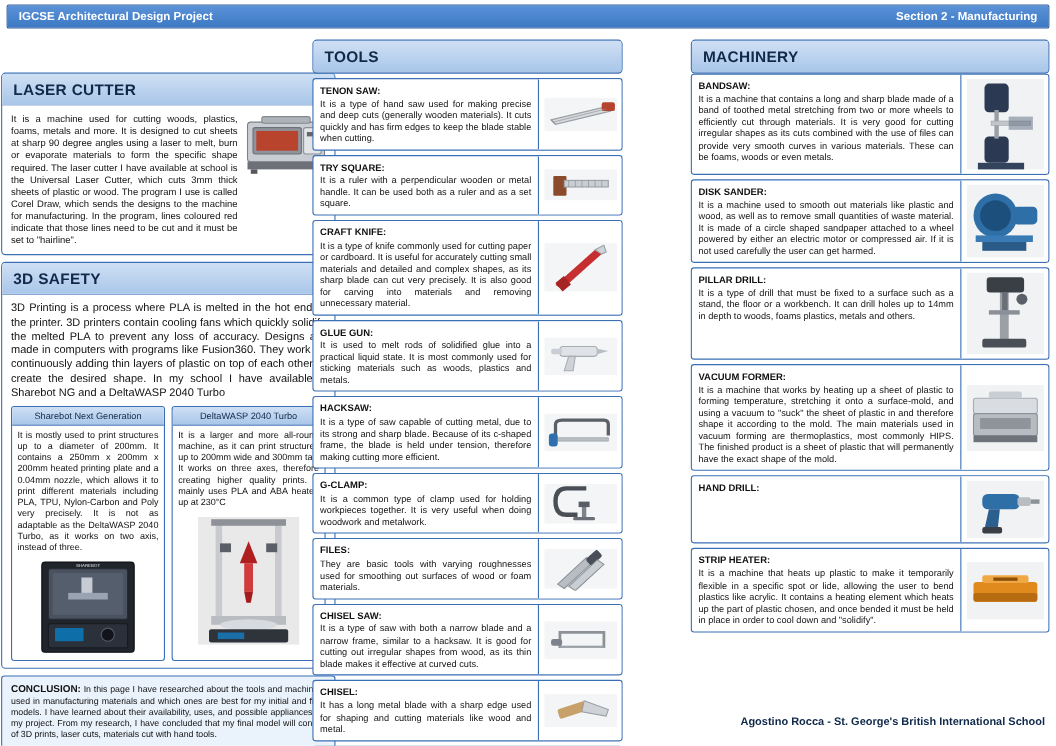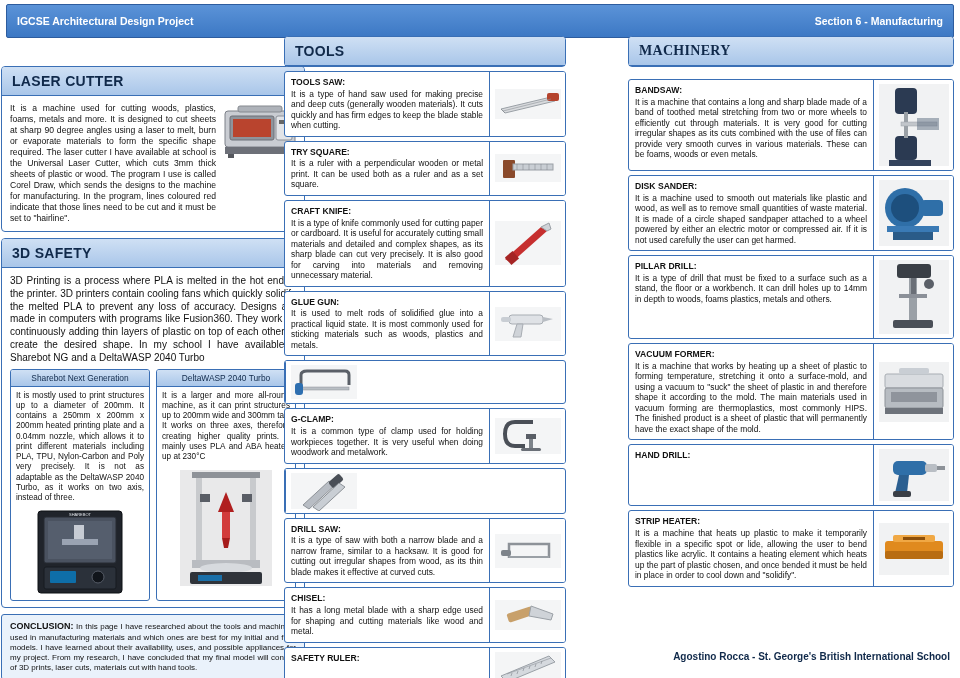--- a/index.html
+++ b/index.html
@@ -17,21 +17,21 @@
     background: #ffffff;
     padding: 0;
   }
   
   .header {
     position: absolute; left: 6px; top: 4px; width: 948px; height: 22px;
     background: linear-gradient(#5b93d8, #3c78c4);
     border: 1px solid #2d5c9e;
     border-radius: 2px;
     display: flex; align-items: center; justify-content: space-between;
-    padding: 16px 10px;
+    padding: 4px 10px;
     color: #ffffff;
     font-size: 10.5px;
     font-weight: bold;
   }
 
   
   .col {
     position: absolute;
     top: 36px;
     border: 1px solid #2d5c9e;
@@ -115,21 +115,21 @@
 
   svg { display:block; }
 </style>
 </head>
 <body>
 
 <div class="page">
 
   <div class="header">
     <span>IGCSE Architectural Design Project</span>
-    <span>Section 6  - Manufacturing</span>
+    <span>Section 2  - Manufacturing</span>
   </div>
 
   <div class="col col-left">
 
     <div class="panel">
       <div class="panel-title">LASER CUTTER</div>
       <div class="panel-body lc-body">
         <div class="lc-text">It is a machine used for cutting woods, plastics, foams, metals and more. It is designed to cut sheets at sharp 90 degree angles using a laser to melt, burn or evaporate materials to form the specific shape required. The laser cutter I have available at school is the Universal Laser Cutter, which cuts 3mm thick sheets of plastic or wood. The program I use is called Corel Draw, which sends the designs to the machine for manufacturing. In the program, lines coloured red indicate that those lines need to be cut and it must be set to "hairline".</div>
         <div class="lc-img">
           <svg width="72" height="56" viewBox="0 0 72 56">
@@ -204,38 +204,38 @@
 
   <div class="col col-mid">
     <div class="panel" style="margin-bottom:4px;">
       <div class="panel-title">TOOLS</div>
     </div>
 
     <div class="rows" style="padding:0;">
 
       <div class="row">
         <div class="row-text">
-          <span class="t">TOOLS SAW:</span>
+          <span class="t">TENON SAW:</span>
           <span>It is a type of hand saw used for making precise and deep cuts (generally wooden materials). It cuts quickly and has firm edges to keep the blade stable when cutting.</span>
         </div>
         <div class="row-img">
           <svg width="70" height="34" viewBox="0 0 70 34">
             <rect x="2" y="2" width="66" height="30" fill="#f4f5f6"></rect>
             <polygon points="8,22 58,10 62,14 12,26" fill="#d8dadd" stroke="#9aa0a6"></polygon>
             <rect x="54" y="6" width="12" height="8" rx="2" fill="#b5432d"></rect>
             <path d="M8 22 L12 26" stroke="#8d9298"></path>
             <path d="M10 24 L58 12" stroke="#8d9298" stroke-width="0.6"></path>
           </svg>
         </div>
       </div>
 
       <div class="row">
         <div class="row-text">
           <span class="t">TRY SQUARE:</span>
-          <span>It is a ruler with a perpendicular wooden or metal print. It can be used both as a ruler and as a set square.</span>
+          <span>It is a ruler with a perpendicular wooden or metal handle. It can be used both as a ruler and as a set square.</span>
         </div>
         <div class="row-img">
           <svg width="70" height="32" viewBox="0 0 70 32">
             <rect x="2" y="2" width="66" height="28" fill="#f4f5f6"></rect>
             <rect x="10" y="8" width="12" height="18" rx="1" fill="#8a4a2b"></rect>
             <rect x="20" y="12" width="40" height="6" fill="#c9ced4" stroke="#9aa0a6"></rect>
             <path d="M24 12 L24 18 M30 12 L30 18 M36 12 L36 18 M42 12 L42 18 M48 12 L48 18 M54 12 L54 18" stroke="#7d838a" stroke-width="0.5"></path>
           </svg>
         </div>
       </div>
@@ -265,20 +265,24 @@
             <rect x="2" y="2" width="66" height="34" fill="#f4f5f6"></rect>
             <rect x="16" y="10" width="34" height="9" rx="3" fill="#dfe2e6" stroke="#a8adb3"></rect>
             <polygon points="50,12 60,14 50,17" fill="#b9bec4"></polygon>
             <path d="M24 19 L20 32 L28 32 L30 19 Z" fill="#cfd3d8" stroke="#a8adb3"></path>
             <rect x="8" y="12" width="10" height="5" rx="2" fill="#c9ced4"></rect>
           </svg>
         </div>
       </div>
 
       <div class="row">
+        <div class="row-text">
+          <span class="t">HACKSAW:</span>
+          <span>It is a type of saw capable of cutting metal, due to its strong and sharp blade. Because of its c-shaped frame, the blade is held under tension, therefore making cutting more efficient.</span>
+        </div>
         <div class="row-img">
           <svg width="70" height="38" viewBox="0 0 70 38">
             <rect x="2" y="2" width="66" height="34" fill="#f4f5f6"></rect>
             <path d="M12 26 L12 12 Q12 8 18 8 L56 8 Q60 8 60 12 L60 22" fill="none" stroke="#5b6068" stroke-width="3"></path>
             <rect x="12" y="24" width="48" height="3" fill="#b9bec4" stroke="#8a9097" stroke-width="0.5"></rect>
             <rect x="6" y="20" width="8" height="12" rx="3" fill="#2e6fb0"></rect>
           </svg>
         </div>
       </div>
 
@@ -292,33 +296,37 @@
             <rect x="2" y="2" width="66" height="36" fill="#f4f5f6"></rect>
             <path d="M40 6 L22 6 Q12 6 12 18 Q12 30 22 30 L32 30" fill="none" stroke="#4a4f57" stroke-width="4"></path>
             <rect x="36" y="22" width="4" height="12" fill="#7d838a"></rect>
             <rect x="28" y="32" width="20" height="3" rx="1.5" fill="#6a6f77"></rect>
             <rect x="33" y="18" width="10" height="5" fill="#595e66"></rect>
           </svg>
         </div>
       </div>
 
       <div class="row">
+        <div class="row-text">
+          <span class="t">FILES:</span>
+          <span>They are basic tools with varying roughnesses used for smoothing out surfaces of wood or foam materials.</span>
+        </div>
         <div class="row-img">
           <svg width="70" height="40" viewBox="0 0 70 40">
             <rect x="2" y="2" width="66" height="36" fill="#f4f5f6"></rect>
             <polygon points="14,34 40,10 46,14 20,38" fill="#b8bdc4" stroke="#8d9298"></polygon>
             <rect x="40" y="6" width="14" height="8" rx="2" transform="rotate(-42 47 10)" fill="#4a4f57"></rect>
             <polygon points="24,36 50,12 56,16 30,40" fill="#c9ced4" stroke="#8d9298"></polygon>
           </svg>
         </div>
       </div>
 
       <div class="row">
         <div class="row-text">
-          <span class="t">DRILL SAW:</span>
+          <span class="t">CHISEL SAW:</span>
           <span>It is a type of saw with both a narrow blade and a narrow frame, similar to a hacksaw. It is good for cutting out irregular shapes from wood, as its thin blade makes it effective at curved cuts.</span>
         </div>
         <div class="row-img">
           <svg width="70" height="38" viewBox="0 0 70 38">
             <rect x="2" y="2" width="66" height="34" fill="#f4f5f6"></rect>
             <path d="M16 26 L16 12 L56 12 L56 26" fill="none" stroke="#8d9298" stroke-width="2.5"></path>
             <rect x="16" y="24" width="40" height="2" fill="#9aa0a6"></rect>
             <rect x="8" y="18" width="10" height="6" rx="2" fill="#7d838a"></rect>
           </svg>
         </div>
@@ -349,21 +357,21 @@
             <path d="M14 24 L58 8" stroke="#8d9298" stroke-width="0.6"></path>
             <path d="M18 26 L19 23 M24 24 L25 21 M30 21 L31 18 M36 19 L37 16 M42 17 L43 14 M48 14 L49 11" stroke="#7d838a" stroke-width="0.6"></path>
           </svg>
         </div>
       </div>
 
     </div>
   </div>
 
   <div class="col col-right">
-    <div class="panel" style="margin-bottom:12px;font-family:Liberation Serif, serif;">
+    <div class="panel" style="margin-bottom:0;">
       <div class="panel-title">MACHINERY</div>
     </div>
 
     <div class="rows" style="padding:0;">
 
       <div class="row">
         <div class="row-text">
           <span class="t">BANDSAW:</span>
           <span>It is a machine that contains a long and sharp blade made of a band of toothed metal stretching from two or more wheels to efficiently cut through materials. It is very good for cutting irregular shapes as its cuts combined with the use of files can provide very smooth curves in various materials.  These can be foams, woods or even metals.</span>
         </div>

